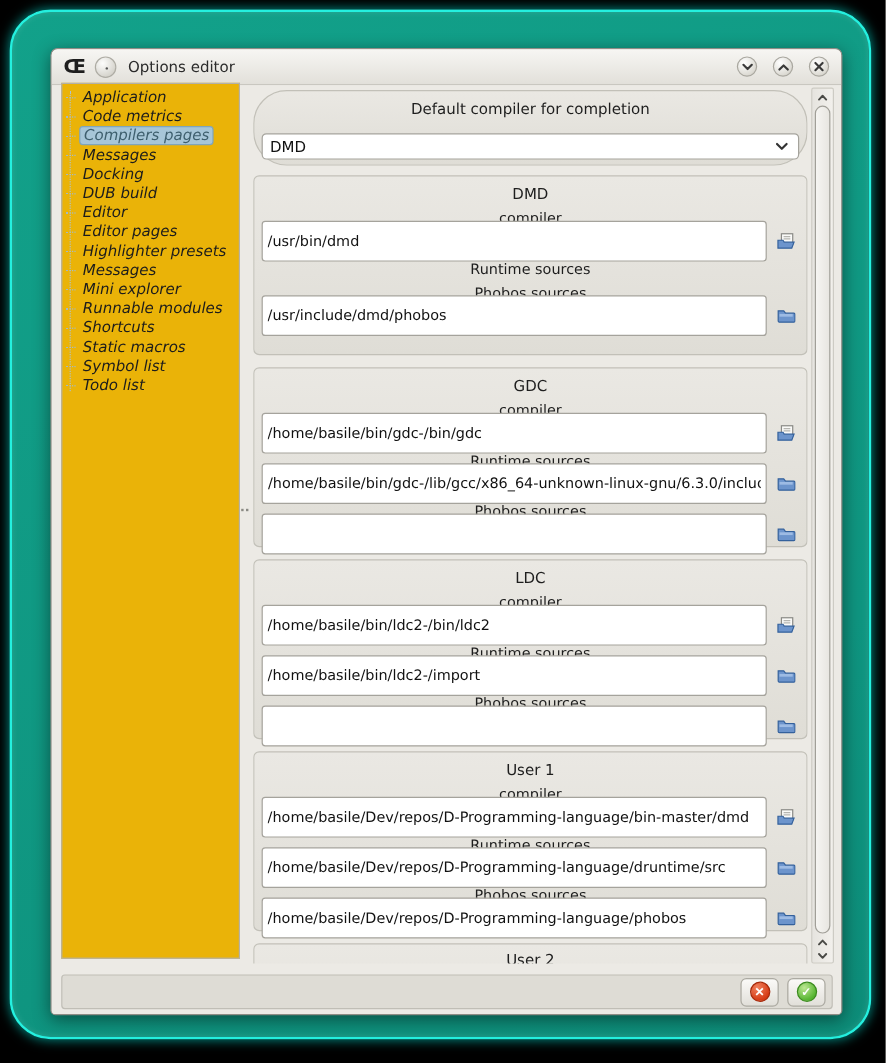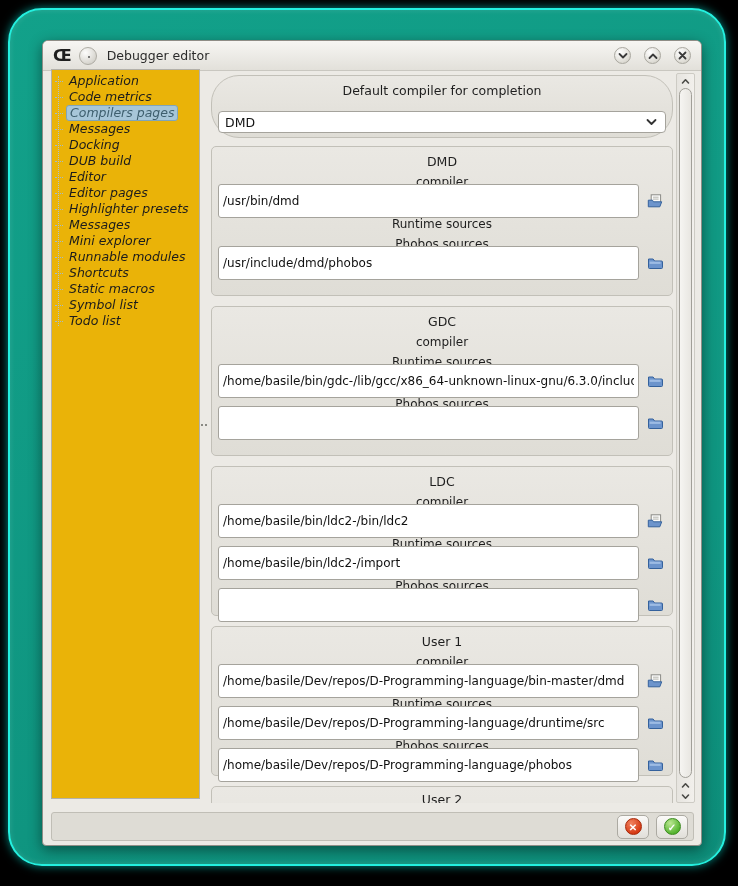--- a/index.html
+++ b/index.html
@@ -148,21 +148,21 @@
     </g>
   </defs>
 </svg>
 
 <div class="frame">
   <div class="window">
 
     <div class="titlebar">
       <span class="logo">Œ</span>
       <span class="orb"></span>
-      <span class="win-title">Debugger editor</span>
+      <span class="win-title">Options editor</span>
       <span class="tb-spacer"></span>
       <button class="win-btn">
         <svg width="10" height="8" viewBox="0 0 10 8">
             <polyline points="1.5,2 5,5.5 8.5,2" fill="none" stroke="#3A3A3A" stroke-width="1.8" stroke-linecap="round" stroke-linejoin="round"></polyline>
           </svg>
       </button>
       <button class="win-btn">
         <svg width="10" height="8" viewBox="0 0 10 8">
             <polyline points="1.5,6 5,2.5 8.5,6" fill="none" stroke="#3A3A3A" stroke-width="1.8" stroke-linecap="round" stroke-linejoin="round"></polyline>
           </svg>
@@ -275,20 +275,28 @@
               <svg width="16" height="14" viewBox="0 0 16 14">
                 <use href="#i-folder"></use>
               </svg>
             </button>
         </div>
       </div>
 
       <div class="group cgroup">
         <div class="group-title">GDC</div>
         <div class="field-label">compiler</div>
+        <div class="field-row">
+          <input class="path-input" value="/home/basile/bin/gdc-/bin/gdc" style="">
+          <button class="icon-btn">
+              <svg width="16" height="14" viewBox="0 0 16 14">
+                <use href="#i-openfile"></use>
+              </svg>
+            </button>
+        </div>
         <div class="field-label">Runtime sources</div>
         <div class="field-row">
           <input class="path-input" value="/home/basile/bin/gdc-/lib/gcc/x86_64-unknown-linux-gnu/6.3.0/include" style="">
           <button class="icon-btn">
               <svg width="16" height="14" viewBox="0 0 16 14">
                 <use href="#i-folder"></use>
               </svg>
             </button>
         </div>
         <div class="field-label">Phobos sources</div>

